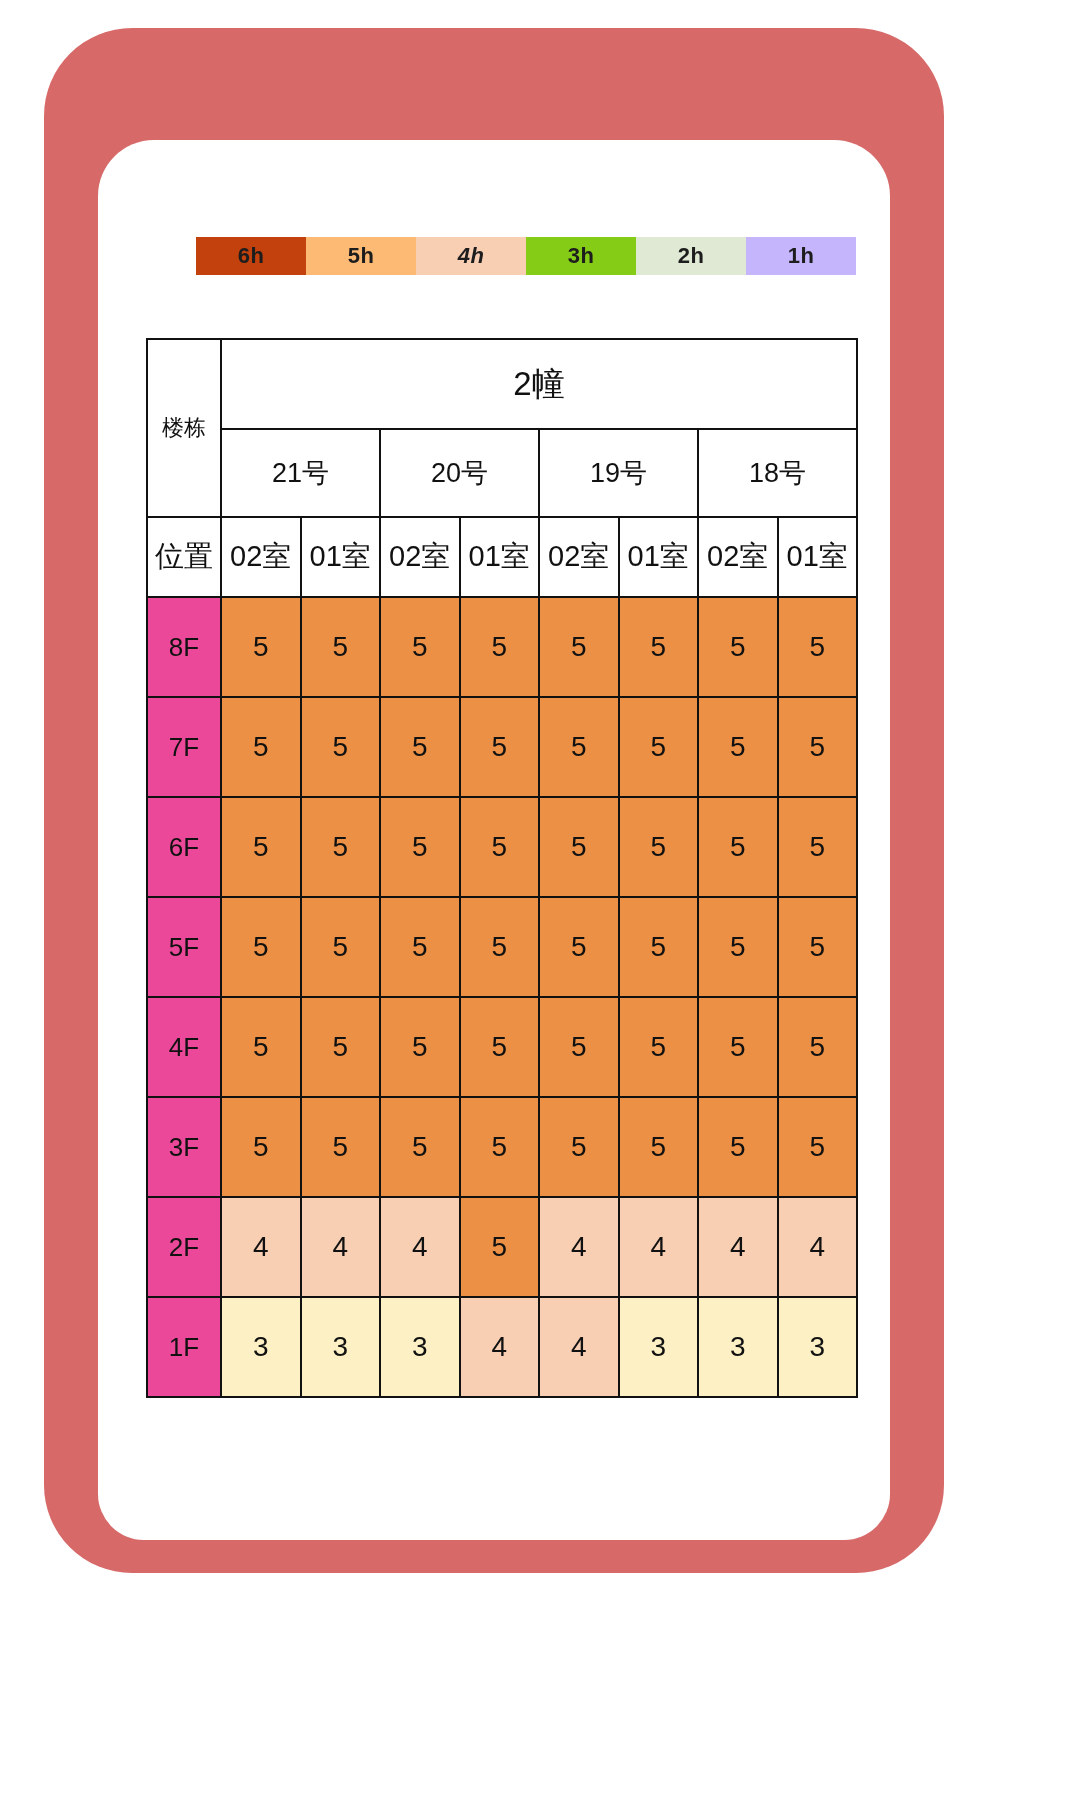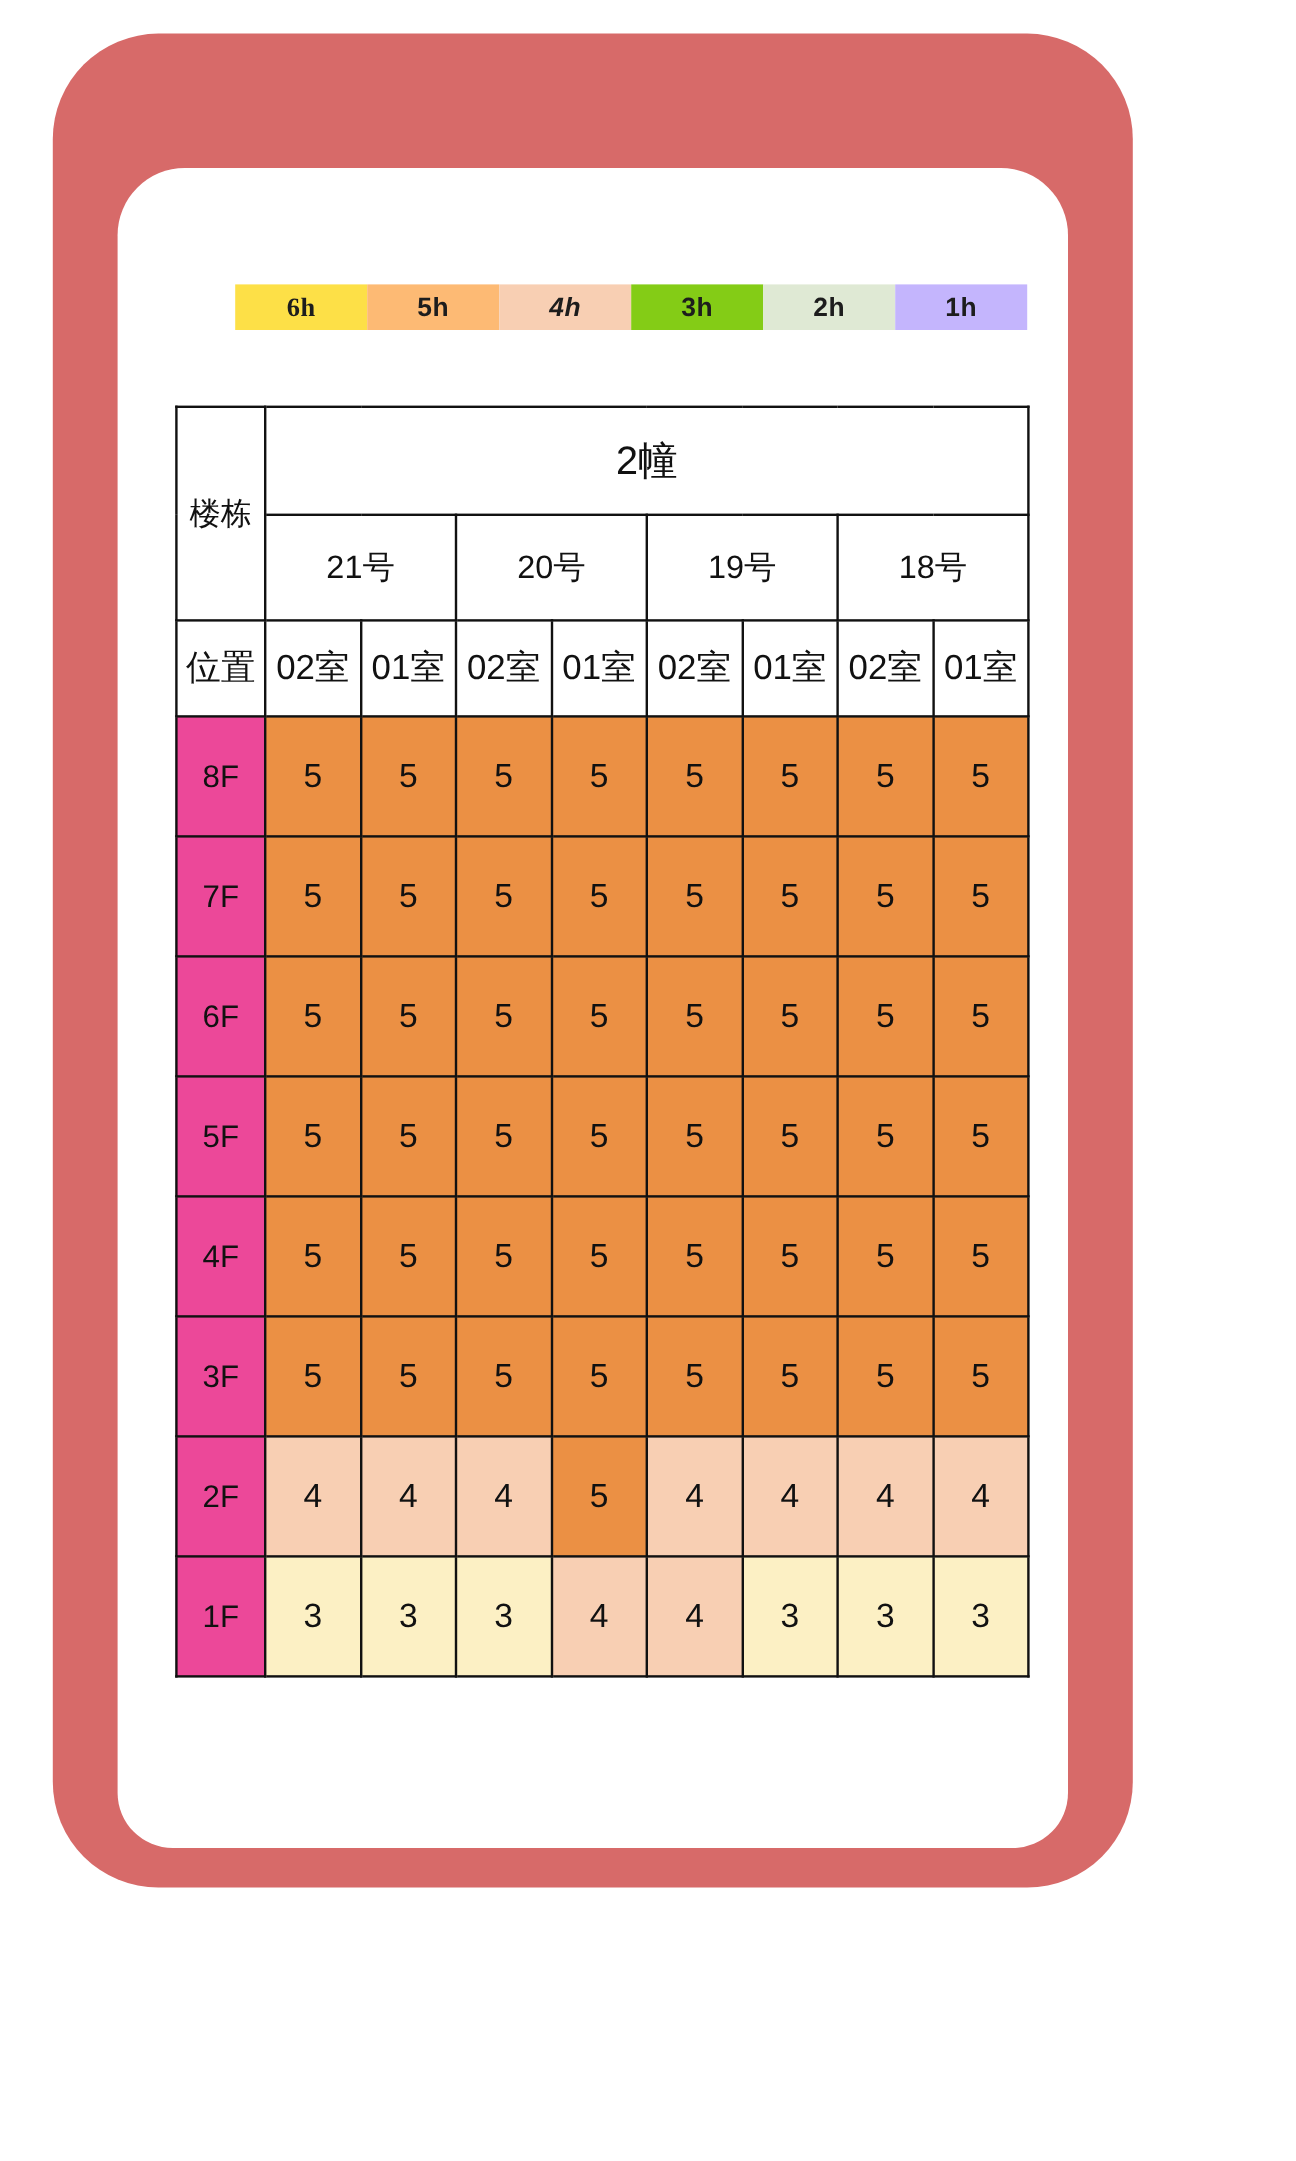--- a/index.html
+++ b/index.html
@@ -86,40 +86,40 @@
   }
   .h-unit {
     font-size: 27px;
     height: 86px;
   }
   .h-room {
     font-size: 29px;
     height: 78px;
   }
   .h-side {
-    font-size: 26px;
+    font-size: 22px;
   }
   .floor-label {
     font-size: 26px;
     background: #ec4899;
     height: 98px;
   }
   .val-cell {
     font-size: 28px;
     height: 98px;
   }
 </style>
 </head>
 <body>
 
 <div id="device-frame">
   <div id="device-screen">
 
     <div id="legend">
-        <div class="legend-seg" style="background: #fde047; font-family: Liberation Serif, serif;">
+        <div class="legend-seg" style="background: #c2410c;">
           <span>6h</span>
         </div>
         <div class="legend-seg" style="background: #fdba74;">
           <span>5h</span>
         </div>
         <div class="legend-seg" style="background: rgb(248, 207, 179); font-style: italic;">
           <span>4h</span>
         </div>
         <div class="legend-seg" style="background: #84cc16;">
           <span>3h</span>

